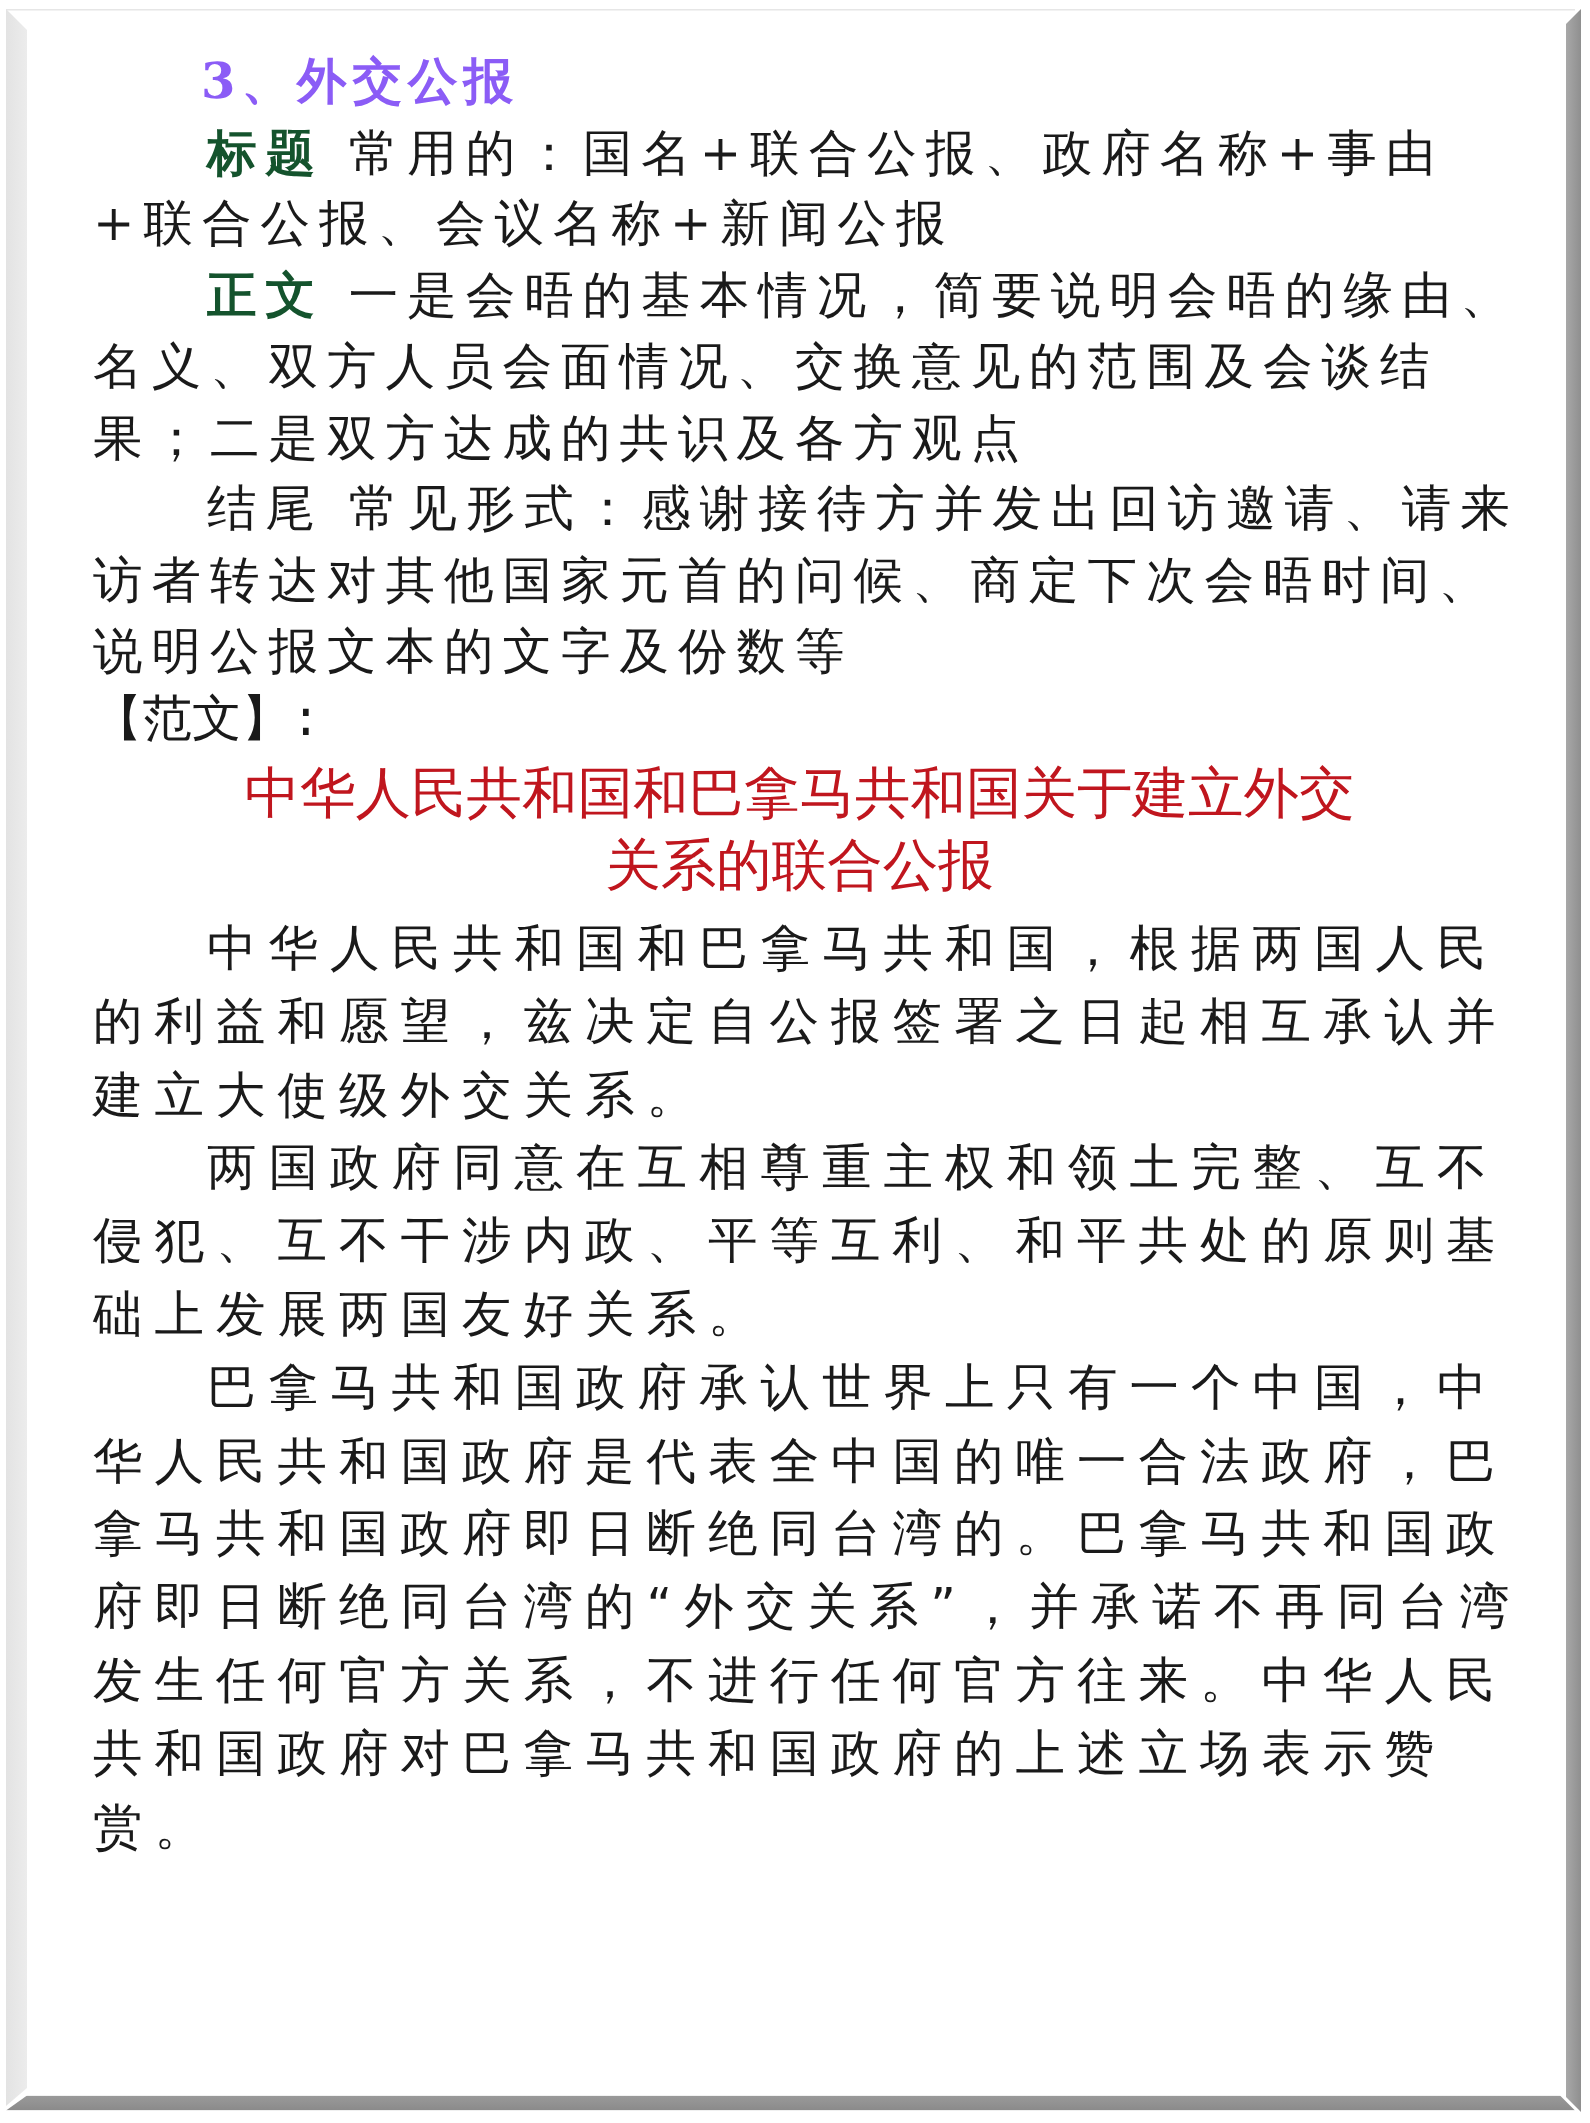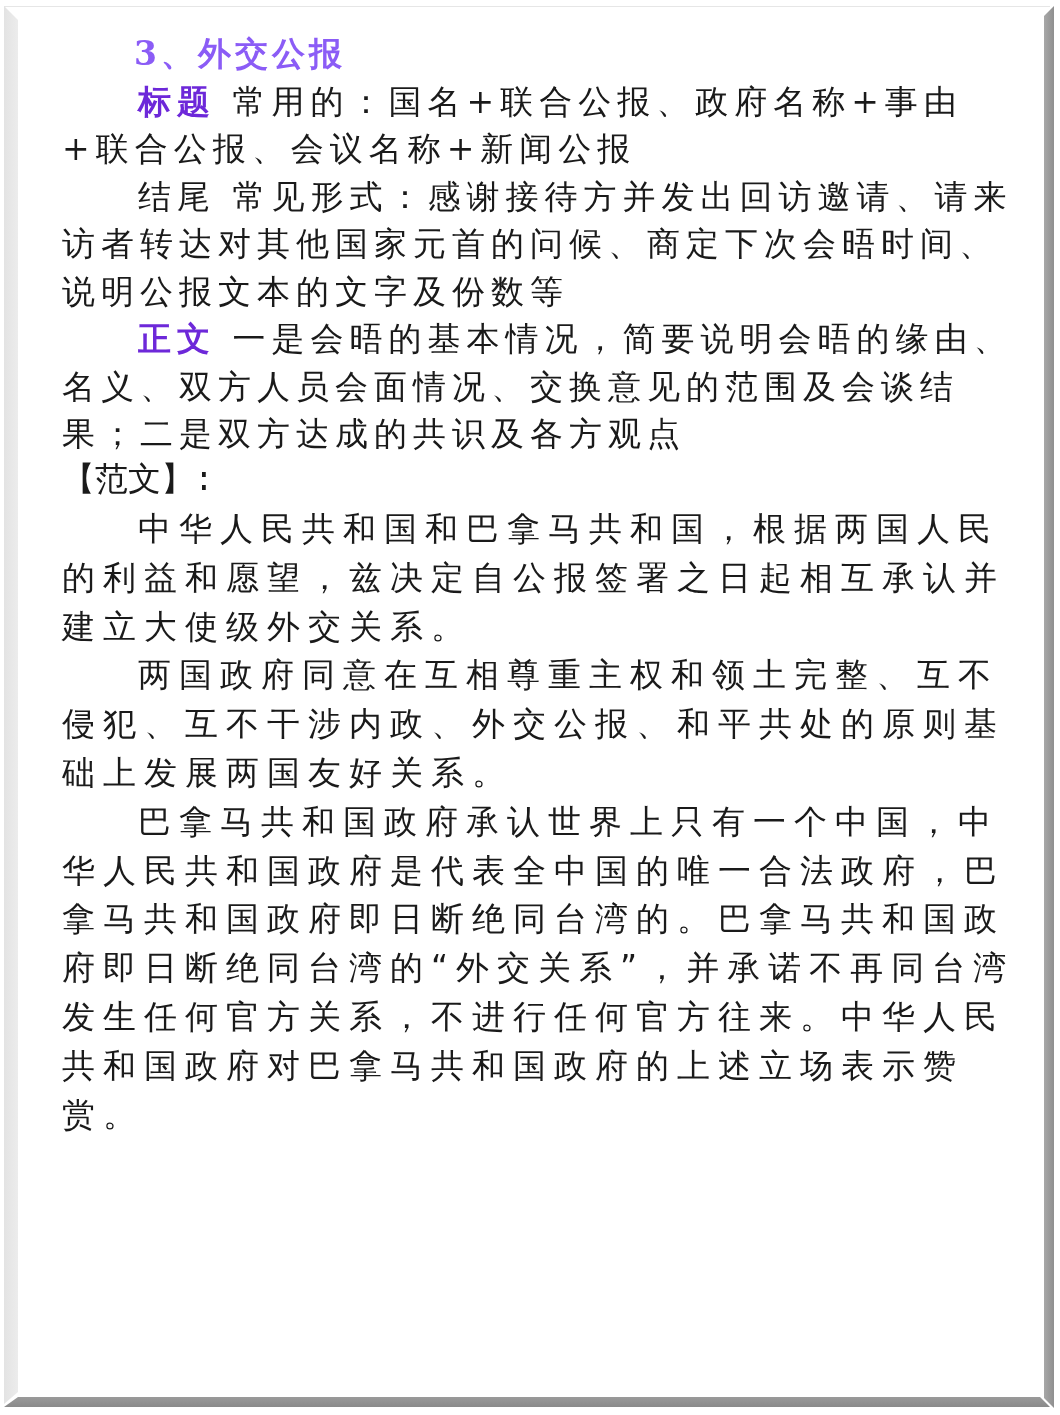--- a/index.html
+++ b/index.html
@@ -16,21 +16,21 @@
       background: linear-gradient(#9a9a9a, #8a8a8a); clip-path: polygon(14px 0, calc(100% - 10px) 0, 100% 100%, 0 100%); }
     .top-line { position: absolute; left: 4px; top: 6px; width: 1046px; height: 1px; background: #e6e6e6; }
 
     .content {
       position: absolute; left: 62px; top: 30px; width: 962px;
       font-family: "DejaVu Serif", serif; color: #1a1a1a;
       font-size: 33px; line-height: 47.5px; letter-spacing: 6px;
     }
     .content p { margin: 0; }
     .indent { text-indent: 76px; }
-    .red { color: #6d28d9; }
+    .red { color: #14532d; }
     .bold { font-weight: bold; }
     .section-title { color: #8b5cf6; font-weight: bold; text-indent: 72px; letter-spacing: 4px; }
     .sample-label { margin-top: 48px; letter-spacing: 0; font-family: Liberation Mono, monospace; }
     .doc-title {
       font-family: "DejaVu Sans", sans-serif; color: #c0161e; text-align: center;
       font-size: 37px; line-height: 48px; letter-spacing: 0; margin-left: -20px; margin-bottom: 7px;
     }
     .body-para { font-family: "DejaVu Sans", sans-serif; letter-spacing: 8px; line-height: 48.8px; }
   </style>
 </head>
@@ -41,23 +41,27 @@
 <div class="bevel-left"></div>
 <div class="bevel-right"></div>
 <div class="bevel-bottom"></div>
 
 <div class="content">
   <p class="section-title">3、外交公报</p>
 
   <p class="indent"><span class="red bold">标题</span><span>  常用的：国名+联合公报、政府名称+事由+联合公报、会议名称+新闻公报</span></p>
 
 
+  <p class="indent"><span class="red bold">正文</span><span> 一是会晤的基本情况，简要说明会晤的缘由、名义、双方人员会面情况、交换意见的范围及会谈结果；二是双方达成的共识及各方观点</span></p>
+
   <p class="indent"><span>结尾</span><span> 常见形式：感谢接待方并发出回访邀请、请来访者转达对其他国家元首的问候、商定下次会晤时间、说明公报文本的文字及份数等</span></p>
-
-  <p class="indent"><span class="red bold">正文</span><span> 一是会晤的基本情况，简要说明会晤的缘由、名义、双方人员会面情况、交换意见的范围及会谈结果；二是双方达成的共识及各方观点</span></p>
 
   <p class="sample-label">【范文】:</p>
 
+  <div class="doc-title">
+    <div>中华人民共和国和巴拿马共和国关于建立外交</div>
+    <div>关系的联合公报</div>
+  </div>
 
   <p class="indent body-para">中华人民共和国和巴拿马共和国，根据两国人民的利益和愿望，兹决定自公报签署之日起相互承认并建立大使级外交关系。</p>
-  <p class="indent body-para">两国政府同意在互相尊重主权和领土完整、互不侵犯、互不干涉内政、外交公报、和平共处的原则基础上发展两国友好关系。</p>
+  <p class="indent body-para">两国政府同意在互相尊重主权和领土完整、互不侵犯、互不干涉内政、平等互利、和平共处的原则基础上发展两国友好关系。</p>
   <p class="indent body-para">巴拿马共和国政府承认世界上只有一个中国，中华人民共和国政府是代表全中国的唯一合法政府，巴拿马共和国政府即日断绝同台湾的。巴拿马共和国政府即日断绝同台湾的“外交关系”，并承诺不再同台湾发生任何官方关系，不进行任何官方往来。中华人民共和国政府对巴拿马共和国政府的上述立场表示赞赏。</p>
 </div>
 
 </body></html>

